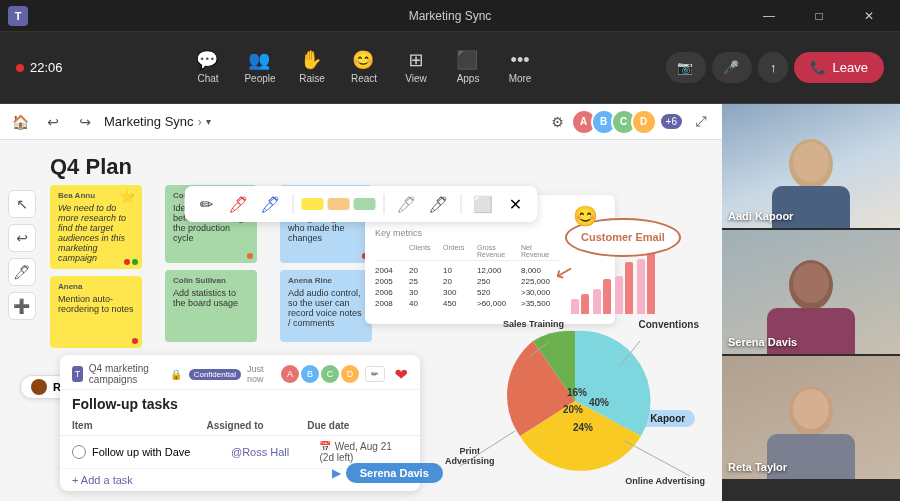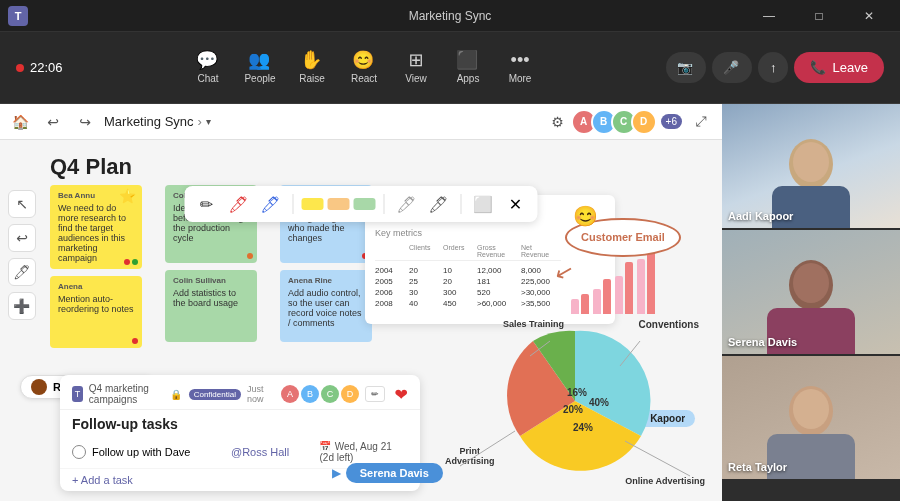--- a/index.html
+++ b/index.html
@@ -624,21 +624,21 @@
 
       <div style="position:absolute;top:14px;left:50px;">
         <div style="font-size:22px;font-weight:700;color:#222;">Q4 Plan</div>
       </div>
 
       <div style="position:absolute;top:45px;left:50px;display:flex;gap:23px;">
 
         <div style="display:flex;flex-direction:column;gap:7px;width:92px;">
           <div class="sticky-note sticky-yellow" style="position:relative;min-height:78px;">
             <div class="sticky-label">Bea Annu</div>
-            <div style="font-size:9px;">We need to do more research to find the target audiences in this marketing campaign</div>
+            <div style="font-size:9px;font-style:italic;">We need to do more research to find the target audiences in this marketing campaign</div>
             <span style="position:absolute;top:3px;right:5px;font-size:14px;">⭐</span>
             <div style="position:absolute;bottom:4px;right:4px;display:flex;gap:2px;">
               <div style="width:6px;height:6px;border-radius:50%;background:#e03030;"></div>
               <div style="width:6px;height:6px;border-radius:50%;background:#30a030;"></div>
             </div>
           </div>
           <div class="sticky-note sticky-yellow" style="min-height:72px;">
             <div class="sticky-label">Anena</div>
             <div style="font-size:9px;">Mention auto-reordering to notes</div>
             <div style="position:absolute;bottom:4px;right:4px;display:flex;gap:2px;">
@@ -702,21 +702,21 @@
               <div class="fin-cell">2004</div>
               <div class="fin-cell">20</div>
               <div class="fin-cell">10</div>
               <div class="fin-cell" style="min-width:40px;">12,000</div>
               <div class="fin-cell" style="min-width:40px;">8,000</div>
             </div>
             <div class="fin-table-row">
               <div class="fin-cell">2005</div>
               <div class="fin-cell">25</div>
               <div class="fin-cell">20</div>
-              <div class="fin-cell" style="min-width:40px;">181</div>
+              <div class="fin-cell" style="min-width:40px;">250</div>
               <div class="fin-cell" style="min-width:40px;">225,000</div>
             </div>
             <div class="fin-table-row">
               <div class="fin-cell">2006</div>
               <div class="fin-cell">30</div>
               <div class="fin-cell">300</div>
               <div class="fin-cell" style="min-width:40px;">520</div>
               <div class="fin-cell" style="min-width:40px;">&gt;30,000</div>
             </div>
             <div class="fin-table-row">
@@ -774,20 +774,25 @@
           <div style="display:flex;gap:2px;margin-left:4px;">
             <div style="width:18px;height:18px;border-radius:50%;background:#e57373;display:flex;align-items:center;justify-content:center;color:white;font-size:9px;">A</div>
             <div style="width:18px;height:18px;border-radius:50%;background:#64b5f6;display:flex;align-items:center;justify-content:center;color:white;font-size:9px;">B</div>
             <div style="width:18px;height:18px;border-radius:50%;background:#81c784;display:flex;align-items:center;justify-content:center;color:white;font-size:9px;">C</div>
             <div style="width:18px;height:18px;border-radius:50%;background:#ffb74d;display:flex;align-items:center;justify-content:center;color:white;font-size:9px;">D</div>
           </div>
           <button style="background:transparent;border:1px solid #ddd;border-radius:3px;font-size:9px;padding:2px 5px;cursor:pointer;color:#555;">✏</button>
           <span style="color:#e03030;font-size:16px;margin-left:4px;">❤</span>
         </div>
         <div class="followup-title">Follow-up tasks</div>
+        <div class="followup-cols">
+          <div class="fc-item">Item</div>
+          <div class="fc-assigned">Assigned to</div>
+          <div class="fc-due">Due date</div>
+        </div>
         <div class="followup-row">
           <div class="check-circle"></div>
           <div class="row-item">Follow up with Dave</div>
           <div class="row-assigned">@Ross Hall</div>
           <div class="row-due">📅 Wed, Aug 21 (2d left)</div>
         </div>
         <div class="add-task">+ Add a task</div>
       </div>
 
       <div style="position:absolute;bottom:5px;left:445px;width:270px;height:185px;">

